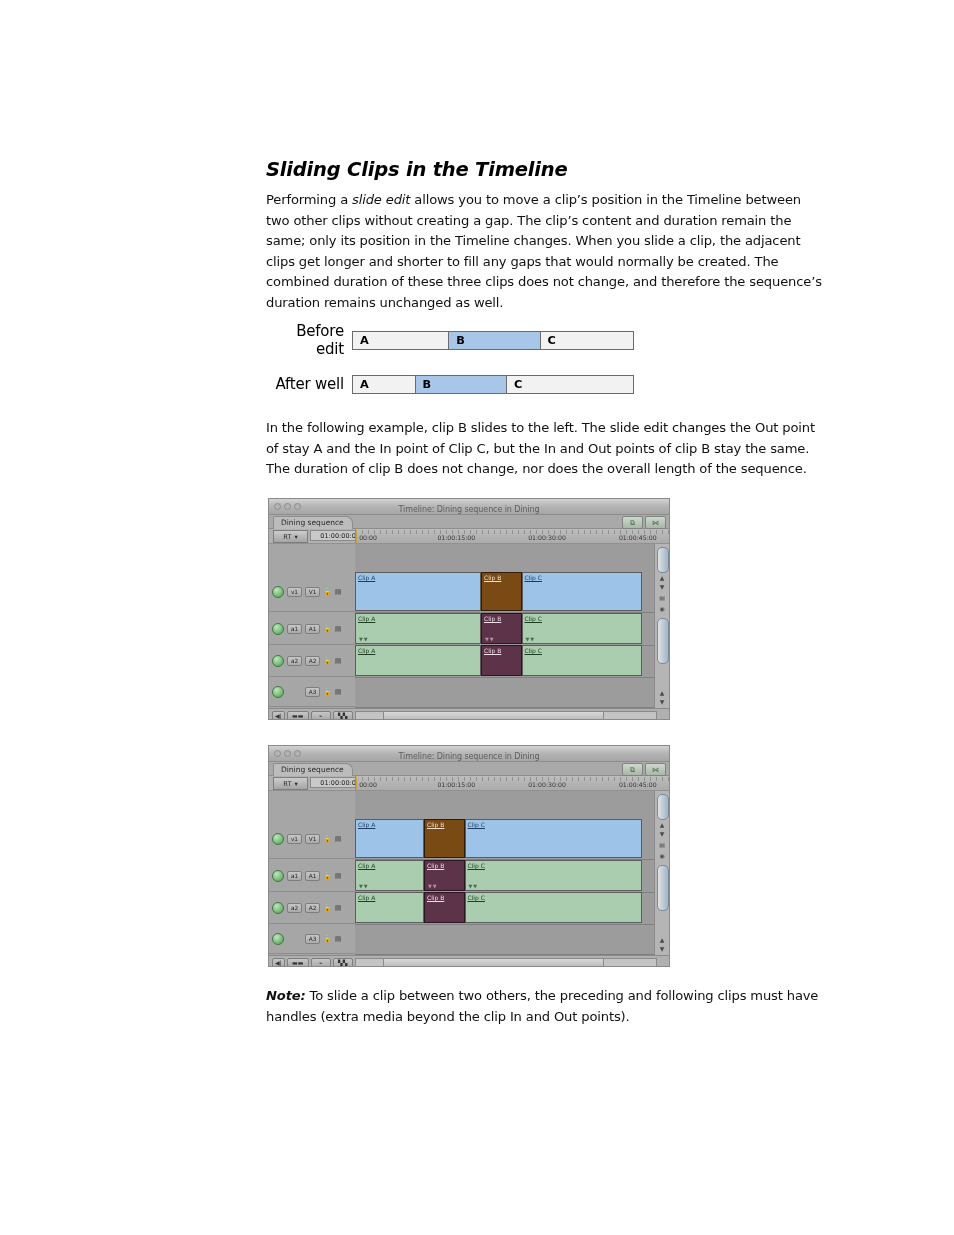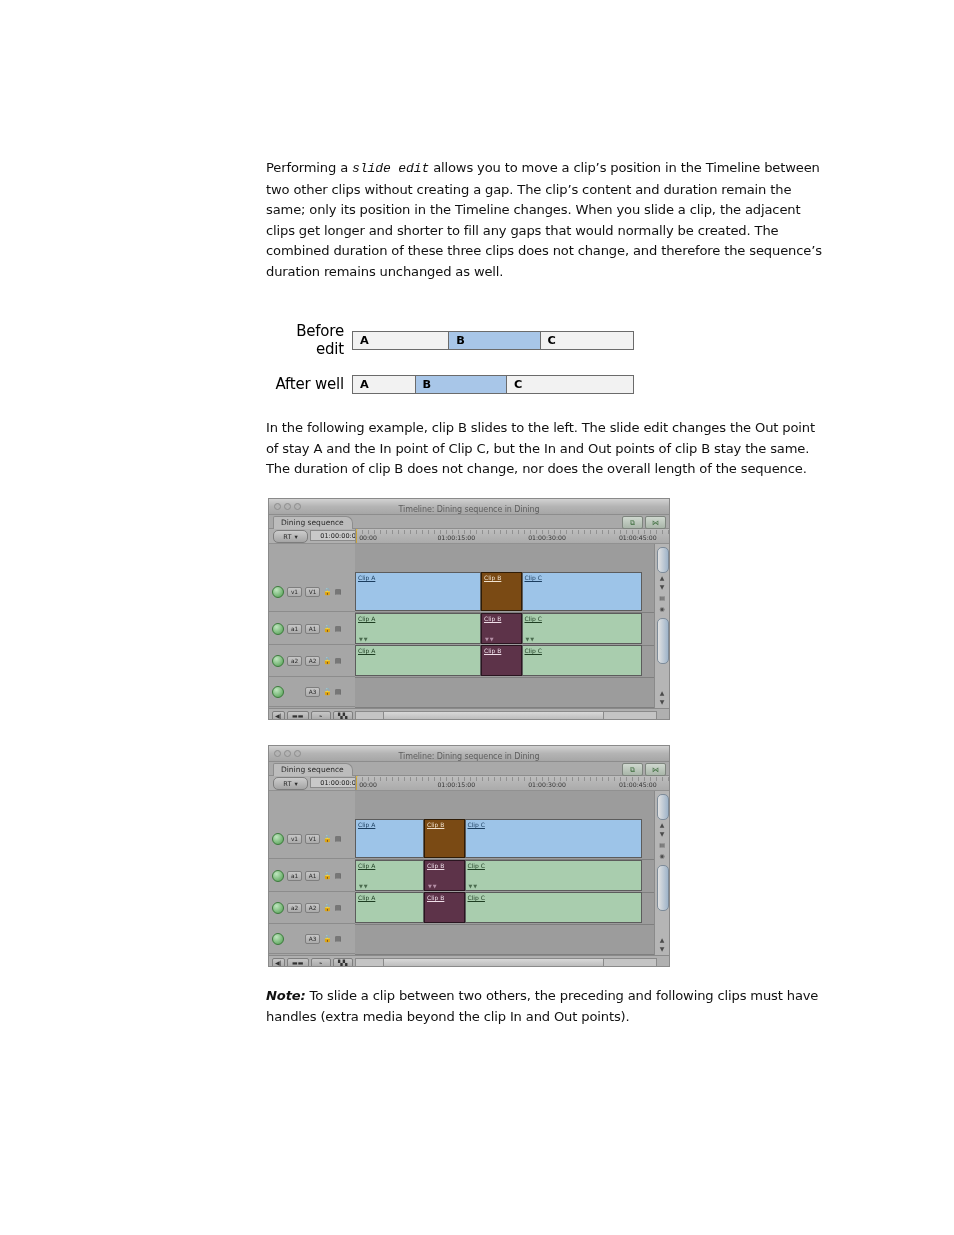--- a/index.html
+++ b/index.html
@@ -30,21 +30,21 @@
   }
 
   p.body-text {
     font-family: "DejaVu Sans", sans-serif;
     font-size: 13.1px;
     line-height: 20.6px;
     margin: 0;
     color: #111;
     letter-spacing: -0.15px;
   }
-  p.body-text em { font-style: italic; font-family: Liberation Mono, monospace; }
+  p.body-text em { font-style: italic; }
   p.body-text .note-label { font-style: italic; font-weight: bold; margin-top: 35px; }
 
   
   .diagram { position: absolute; left: 266px; top: 330px; width: 560px; }
   .diag-row { display: flex; align-items: center; height: 20px; }
   .diag-row.after { margin-top: 24px; }
   .diag-label {
     font-family: "DejaVu Sans", sans-serif;
     font-size: 15px;
     color: #000;
@@ -133,21 +133,21 @@
   .tl-toolrow {
     height: 14px;
     background: #b0b0b0;
     position: relative;
     border-bottom: 1px solid #919191;
   }
   .tl-rt {
     position: absolute; left: 4px; top: 1px;
     width: 33px; height: 11px;
     background: linear-gradient(to bottom,#cccccc,#a5a5a5);
-    border: 1px solid #7d7d7d; border-radius: 5px;
+    border: 1px solid #7d7d7d; border-radius: 0;
     font-size: 6.5px; color: #2d2d2d;
     display: flex; align-items: center; justify-content: center; gap: 3px;
   }
   .tl-tc {
     position: absolute; left: 41px; top: 1px;
     width: 54px; height: 11px;
     background: #c9c9c9;
     border: 1px solid #8a8a8a;
     font-size: 6.5px; color: #1b1b1b;
     display: flex; align-items: center; justify-content: flex-end;
@@ -304,20 +304,21 @@
     font-family: "DejaVu Sans", sans-serif;
     font-size: 11.5px; color: #3c79b4;
   }
 </style>
 </head>
 <body>
 
 <div class="page">
 
   <div class="content">
+    <h1 class="section-title">Sliding Clips in the Timeline</h1>
     <p class="body-text"><span>Performing a </span><em>slide edit</em><span> allows you to move a clip’s position in the Timeline between two other clips without creating a gap. The clip’s content and duration remain the same; only its position in the Timeline changes. When you slide a clip, the adjacent clips get longer and shorter to fill any gaps that would normally be created. The combined duration of these three clips does not change, and therefore the sequence’s duration remains unchanged as well.</span></p>
   </div>
 
   <div class="diagram">
 
     <div class="diag-row before">
       <div class="diag-label">Before edit</div>
       <div class="diag-bar" style="width:282px">
         <div class="diag-seg plain" style="width:34%">A</div>
         <div class="diag-seg sel mid-border-l mid-border-r" style="width:33%">B</div>

